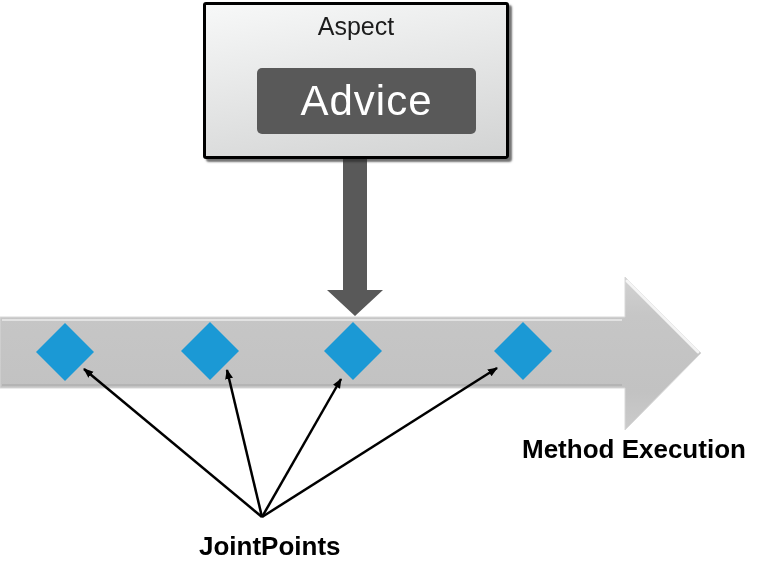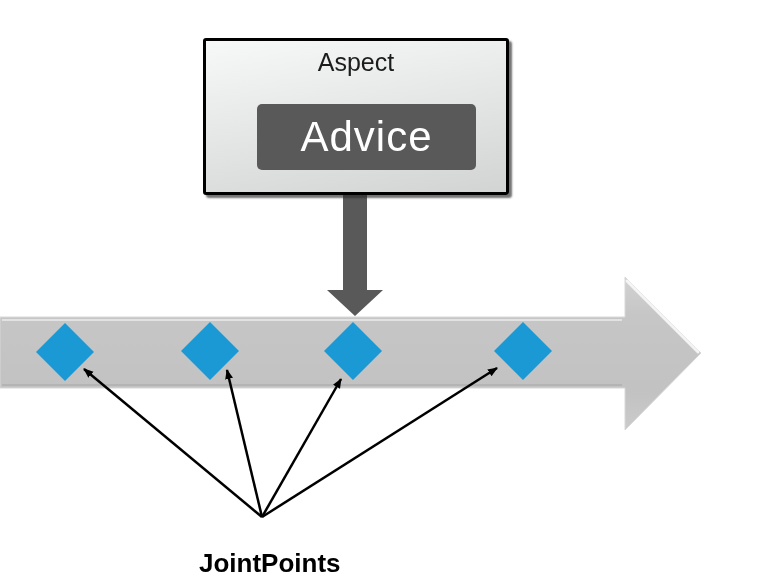--- a/index.html
+++ b/index.html
@@ -24,39 +24,38 @@
   .gloss{stroke:#fbfbfb;stroke-width:3;fill:none;opacity:0.85;stroke-linecap:round;}
   .diamond{fill:var(--diamond-blue);}
   .down-arrow{fill:var(--dark-gray);}
   .pointer-line{stroke:var(--line-black);stroke-width:2.5;}
   .marker-head{fill:var(--line-black);}
   .aspect-box{
     position:absolute;left:203px;top:2px;width:306px;height:157px;
     box-sizing:border-box;border:3px solid #000;border-radius:3px;
     background:linear-gradient(170deg, var(--box-bg-top), var(--box-bg-bottom));
     box-shadow:3px 3px 2px rgba(40,40,40,0.65);
-    margin-top:36px;
   }
   .aspect-label{
     text-align:center;padding-top:7px;font-size:25px;color:#1c1c1c;
   }
   .advice-box{
     position:absolute;left:51px;top:63px;width:219px;height:66px;
     background:var(--dark-gray);border-radius:5px;
     display:flex;align-items:center;justify-content:center;
   }
   .advice-label{
     color:var(--advice-text);font-size:42px;letter-spacing:1px;line-height:1;
   }
   .big-label{
     position:absolute;font-weight:bold;color:var(--label-text);
     font-size:26px;white-space:nowrap;
   }
   .method-exec-label{left:522px;top:434px;}
-  .jointpoints-label{left:199px;top:548px;}
+  .jointpoints-label{left:199px;top:531px;}
 </style>
 </head>
 <body>
 
 <div class="canvas">
 
   <svg class="layer" width="768" height="581" viewBox="0 0 768 581">
     <defs>
       <linearGradient id="barGrad" x1="0" y1="0" x2="0" y2="1">
         <stop offset="0" stop-color="#d2d2d2"></stop>
@@ -87,15 +86,16 @@
     <line class="pointer-line" marker-end="url(#ah)" x1="262" y1="517" x2="497" y2="368"></line>
   </svg>
 
   <div class="aspect-box">
     <div class="aspect-label">Aspect</div>
     <div class="advice-box">
       <span class="advice-label">Advice</span>
     </div>
   </div>
 
+  <div class="big-label method-exec-label">Method Execution</div>
   <div class="big-label jointpoints-label">JointPoints</div>
 
 </div>
 
 </body></html>

